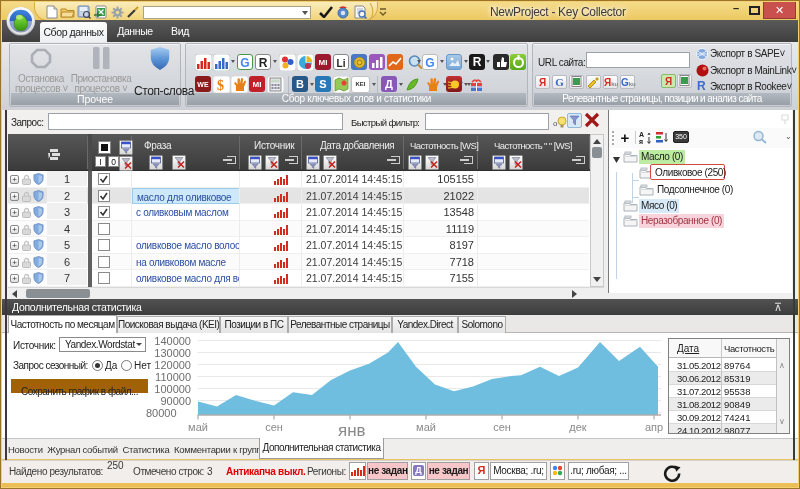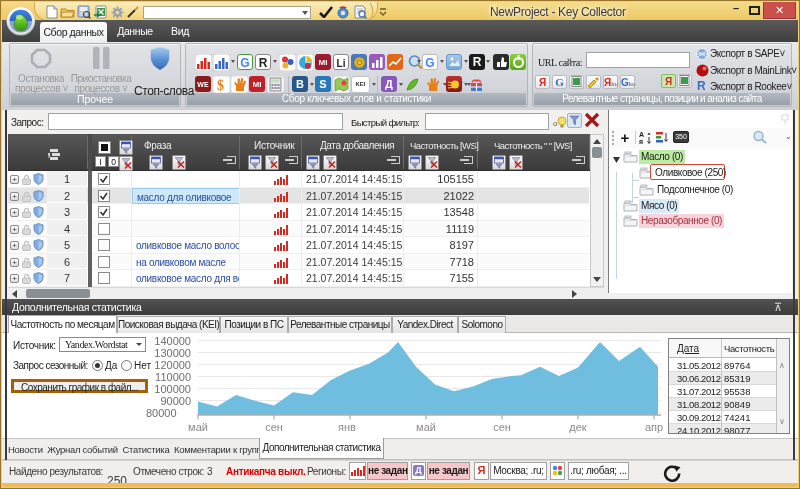--- a/index.html
+++ b/index.html
@@ -1,20 +1,20 @@
 <!DOCTYPE html>
 <html><head><meta charset="utf-8">
 <style>
 *{margin:0;padding:0;box-sizing:border-box;}
 html,body{width:800px;height:489px;overflow:hidden;}
 body{font-family:"Liberation Sans",sans-serif;font-size:11px;position:relative;background:#E9BB4F;}
 .a{position:absolute;white-space:nowrap;}
 #win{position:absolute;left:0;top:0;width:800px;height:489px;background:linear-gradient(#F6DF8E,#EAC359);}
 #frame{position:absolute;left:0;top:0;width:800px;height:489px;border:1px solid #9A742A;box-shadow:inset 0 0 0 1px #F3CF6F;pointer-events:none;z-index:99;}
-.inp{position:absolute;background:#fff;border:1px solid #9DA2A8;font-family:Liberation Serif, serif;}
+.inp{position:absolute;background:#fff;border:1px solid #9DA2A8;}
 .hfilt{position:absolute;width:14px;height:15px;background:linear-gradient(#FDFDFD,#D8D8D8);border:1px solid #8A8A8A;border-radius:1px;overflow:hidden;}
 </style></head>
 <body>
 <div id="win"></div>
 <div class="a" style="left:1px;top:1px;width:798px;height:20px;background:linear-gradient(#F5DD8C,#ECC75F);"></div>
 
 <div class="a" style="left:490px;top:5px;font-size:12px;letter-spacing:-0.3px;color:#3a3a3a;text-shadow:0 0 4px #fff,0 0 7px #fff;">NewProject - Key Collector</div>
 <div class="a" style="left:729px;top:2px;width:14px;text-align:center;font-weight:bold;color:#222;">–</div>
 <div class="a" style="left:749px;top:6px;width:11px;height:9px;border:2px solid #222;"></div>
 <div class="a" style="left:763px;top:1px;width:33px;height:18px;background:#C9504C;border:1px solid #913A38;color:#fff;text-align:center;font-size:11px;line-height:16px;">✕</div>
@@ -272,21 +272,21 @@
       </svg></div>
 <div class="a" style="left:464px;top:83px;width:0;height:0;border-left:2.5px solid transparent;border-right:2.5px solid transparent;border-top:3px solid #555;"></div>
 <svg class="a" style="left:468px;top:76px;" width="17" height="17">
       <rect x="3" y="7" width="11" height="8" fill="#4878C8"></rect>
       <rect x="3" y="7" width="11" height="3" fill="#E84040"></rect>
       <path d="M8.5,7 v8 M3,11 h11" stroke="#fff" stroke-width="1"></path>
       <path d="M4,6 q4,-4 4.5,0 q0.5,-4 4.5,0" fill="none" stroke="#E84040" stroke-width="1.6"></path>
     </svg>
 </div>
 
-<div class="a" style="left:538px;top:57px;font-size:10px;letter-spacing:-0.4px;color:#222;font-family:Liberation Serif, serif;">URL сайта:</div>
+<div class="a" style="left:538px;top:57px;font-size:10px;letter-spacing:-0.4px;color:#222;">URL сайта:</div>
 <div class="inp" style="left:586px;top:52px;width:104px;height:16px;"></div>
 <div id="g3icons">
 <div class="a" style="left:535px;top:75px;width:15px;height:14px;background:linear-gradient(#FDFDFD,#E4E6E8);border:1px solid #B8BCC2;border-radius:2px;text-align:center;"><span style="color:#D42B1E;font-weight:bold;font-size:10px;line-height:13px;">Я</span></div>
 <div class="a" style="left:552px;top:75px;width:15px;height:14px;background:linear-gradient(#FDFDFD,#E4E6E8);border:1px solid #B8BCC2;border-radius:2px;text-align:center;"><span style="color:#3A66C8;font-weight:bold;font-size:11px;line-height:13px;font-family:'Liberation Serif',serif;">G</span></div>
 <div class="a" style="left:569px;top:75px;width:15px;height:14px;background:linear-gradient(#FDFDFD,#E4E6E8);border:1px solid #B8BCC2;border-radius:2px;text-align:center;"><svg width="12" height="11">
         <rect x="1" y="0.5" width="9" height="10" fill="#fff" stroke="#888"></rect>
         <rect x="2" y="2" width="7" height="7" fill="#3D9B4F"></rect>
       </svg></div>
 <div class="a" style="left:586px;top:75px;width:15px;height:14px;background:linear-gradient(#FDFDFD,#E4E6E8);border:1px solid #B8BCC2;border-radius:2px;text-align:center;"><svg width="13" height="12">
         <path d="M1,10 l6,-6 2,2 -6,6 z" fill="#E8C030" stroke="#B89010"></path>
@@ -486,20 +486,21 @@
         <rect x="1.5" y="5" width="8" height="5.5" rx="1" fill="#D9D9D9" stroke="#BDBDBD"></rect>
         <path d="M3.5,5 v-1.5 a2,2 0 0 1 4,0 V5" fill="none" stroke="#C4C4C4" stroke-width="1.3"></path>
       </svg>
 <svg class="a" style="left:25px;top:72.1px;" width="11" height="12" viewBox="0 0 12 13">
         <path d="M6,0.5 L11,2 L11,6 Q11,10.5 6,12.5 Q1,10.5 1,6 L1,2 Z" fill="#82ABDF" stroke="#5E85BE" stroke-width="0.8"></path>
         <path d="M6,2 L9.8,3.1 L9.8,6 Q9.8,9.6 6,11.2 Z" fill="#A9C8EC"></path>
       </svg>
 <div class="a" style="left:90px;top:72.1px;width:12px;height:12px;background:#fff;border:1px solid #8a8a8a;"><svg width="10" height="10">
           <path d="M1.5,5 l2.5,3 4,-6" fill="none" stroke="#333" stroke-width="1.6"></path>
         </svg></div>
+<div class="a" style="left:124px;top:70.1px;width:108px;height:16.57px;color:#2B4FA2;font-size:10px;letter-spacing:-0.3px;line-height:17px;padding-left:4px;overflow:hidden;">с оливковым маслом</div>
 <svg class="a" style="left:266px;top:74.1px;" width="14" height="10">
         <g fill="#D42B1E">
           <rect x="0" y="6" width="2" height="4"></rect>
           <rect x="3" y="4" width="2" height="6"></rect>
           <rect x="6" y="2" width="2" height="8"></rect>
           <rect x="9" y="4" width="2" height="6"></rect>
           <rect x="12" y="0" width="2" height="10"></rect>
         </g>
       </svg>
 <div class="a" style="left:298px;top:70.1px;height:16.57px;color:#3C3C3C;font-size:10.5px;line-height:17px;">21.07.2014 14:45:15</div>
@@ -700,33 +701,33 @@
 <div class="a" style="left:13px;top:360px;font-size:10px;letter-spacing:-0.5px;color:#222;">Запрос сезонный:</div>
 <svg class="a" style="left:92px;top:360px;" width="11" height="11">
     <circle cx="5.5" cy="5.5" r="5" fill="#fff" stroke="#777"></circle>
     <circle cx="5.5" cy="5.5" r="2.5" fill="#333"></circle>
   </svg>
 <div class="a" style="left:105px;top:360px;font-size:10px;color:#222;">Да</div>
 <svg class="a" style="left:121px;top:360px;" width="11" height="11">
     <circle cx="5.5" cy="5.5" r="5" fill="#fff" stroke="#777"></circle>
   </svg>
 <div class="a" style="left:134px;top:360px;font-size:10px;color:#222;">Нет</div>
-<div class="a" style="left:11px;top:379px;width:137px;height:14px;background:#EFEFEF;border:3px solid #a16207;text-align:center;font-size:10px;letter-spacing:-0.5px;line-height:12px;color:#222;">Сохранить график в файл...</div>
+<div class="a" style="left:11px;top:379px;width:137px;height:14px;background:#EFEFEF;border:7px solid #a16207;text-align:center;font-size:10px;letter-spacing:-0.5px;line-height:12px;color:#222;">Сохранить график в файл...</div>
 
 <div id="chart">
 <div class="a" style="left:146px;top:334.5px;width:45px;text-align:right;color:#6E6E6E;font-size:11px;">140000</div>
 <div class="a" style="left:146px;top:346.5px;width:45px;text-align:right;color:#6E6E6E;font-size:11px;">130000</div>
 <div class="a" style="left:146px;top:358.5px;width:45px;text-align:right;color:#6E6E6E;font-size:11px;">120000</div>
 <div class="a" style="left:146px;top:370.5px;width:45px;text-align:right;color:#6E6E6E;font-size:11px;">110000</div>
 <div class="a" style="left:146px;top:382.5px;width:45px;text-align:right;color:#6E6E6E;font-size:11px;">100000</div>
 <div class="a" style="left:146px;top:394.5px;width:45px;text-align:right;color:#6E6E6E;font-size:11px;">90000</div>
 <div class="a" style="left:146px;top:406.5px;width:45px;text-align:left;color:#6E6E6E;font-size:11px;">80000</div>
 <div class="a" style="left:186px;top:421px;width:24px;text-align:center;color:#8A8A8A;font-size:11px;">май</div>
 <div class="a" style="left:262px;top:421px;width:24px;text-align:center;color:#8A8A8A;font-size:11px;">сен</div>
-<div class="a" style="left:338px;top:421px;width:24px;color:#8A8A8A;font-size:11px;">янв</div>
+<div class="a" style="left:338px;top:421px;width:24px;color:#8A8A8A;font-size:17px;">янв</div>
 <div class="a" style="left:414px;top:421px;width:24px;text-align:center;color:#8A8A8A;font-size:11px;">май</div>
 <div class="a" style="left:490px;top:421px;width:24px;text-align:center;color:#8A8A8A;font-size:11px;">сен</div>
 <div class="a" style="left:566px;top:421px;width:24px;text-align:center;color:#8A8A8A;font-size:11px;">дек</div>
 <div class="a" style="left:642px;top:421px;width:24px;text-align:center;color:#8A8A8A;font-size:11px;">апр</div>
 <svg class="a" style="left:190px;top:334px;" width="480" height="103">
       <line x1="7.5" y1="6.5" x2="471" y2="6.5" stroke="#E8E8E8" stroke-width="1"></line>
       <line x1="7.5" y1="18.5" x2="471" y2="18.5" stroke="#E8E8E8" stroke-width="1"></line>
       <line x1="7.5" y1="30.5" x2="471" y2="30.5" stroke="#E8E8E8" stroke-width="1"></line>
       <line x1="7.5" y1="42.5" x2="471" y2="42.5" stroke="#E8E8E8" stroke-width="1"></line>
       <line x1="7.5" y1="54.5" x2="471" y2="54.5" stroke="#E8E8E8" stroke-width="1"></line>
@@ -771,21 +772,21 @@
 </div>
 </div>
 <div id="dtable"></div>
 
 <div class="a" style="left:1px;top:438px;width:798px;height:21px;background:#EFEEED;border-top:1px solid #C6C5C4;"></div>
 <div class="a" style="left:8px;top:444px;color:#333;font-size:9.5px;letter-spacing:-0.3px;">Новости&nbsp;&nbsp;Журнал событий&nbsp;&nbsp;Статистика&nbsp;&nbsp;Комментарии к группе</div>
 <div class="a" style="left:259px;top:438px;width:125px;height:21px;background:#fff;border:1px solid #9B9B9B;border-top:none;color:#222;font-size:10px;letter-spacing:-0.5px;line-height:20px;text-align:center;">Дополнительная статистика</div>
 
 <div class="a" style="left:1px;top:460px;width:798px;height:23px;background:#F1EEEB;border-top:1px solid #D5D2CF;"></div>
 <div class="a" style="left:9px;top:466px;color:#3A3A3A;font-size:10px;letter-spacing:-0.4px;">Найдено результатов:</div>
-<div class="a" style="left:107px;top:474px;color:#3A3A3A;font-size:12px;">250</div>
+<div class="a" style="left:107px;top:460px;color:#3A3A3A;font-size:10px;">250</div>
 <div class="a" style="left:133px;top:466px;color:#3A3A3A;font-size:10px;letter-spacing:-0.4px;">Отмечено строк:</div>
 <div class="a" style="left:207px;top:466px;color:#3A3A3A;font-size:10px;">3</div>
 <div class="a" style="left:226px;top:466px;color:#E00000;font-weight:bold;font-size:10px;letter-spacing:-0.3px;">Антикапча выкл.</div>
 <div class="a" style="left:307px;top:466px;color:#3A3A3A;font-size:10px;letter-spacing:-0.4px;">Регионы:</div>
 <div id="statusboxes">
 <div class="a" style="left:349px;top:462px;width:17px;height:18px;background:#fff;border:1px solid #A0A0A0;"></div>
 <svg class="a" style="left:351px;top:466px;" width="14" height="10">
       <g fill="#D42B1E">
         <rect x="0" y="6" width="2" height="4"></rect>
         <rect x="3" y="4" width="2" height="6"></rect>

